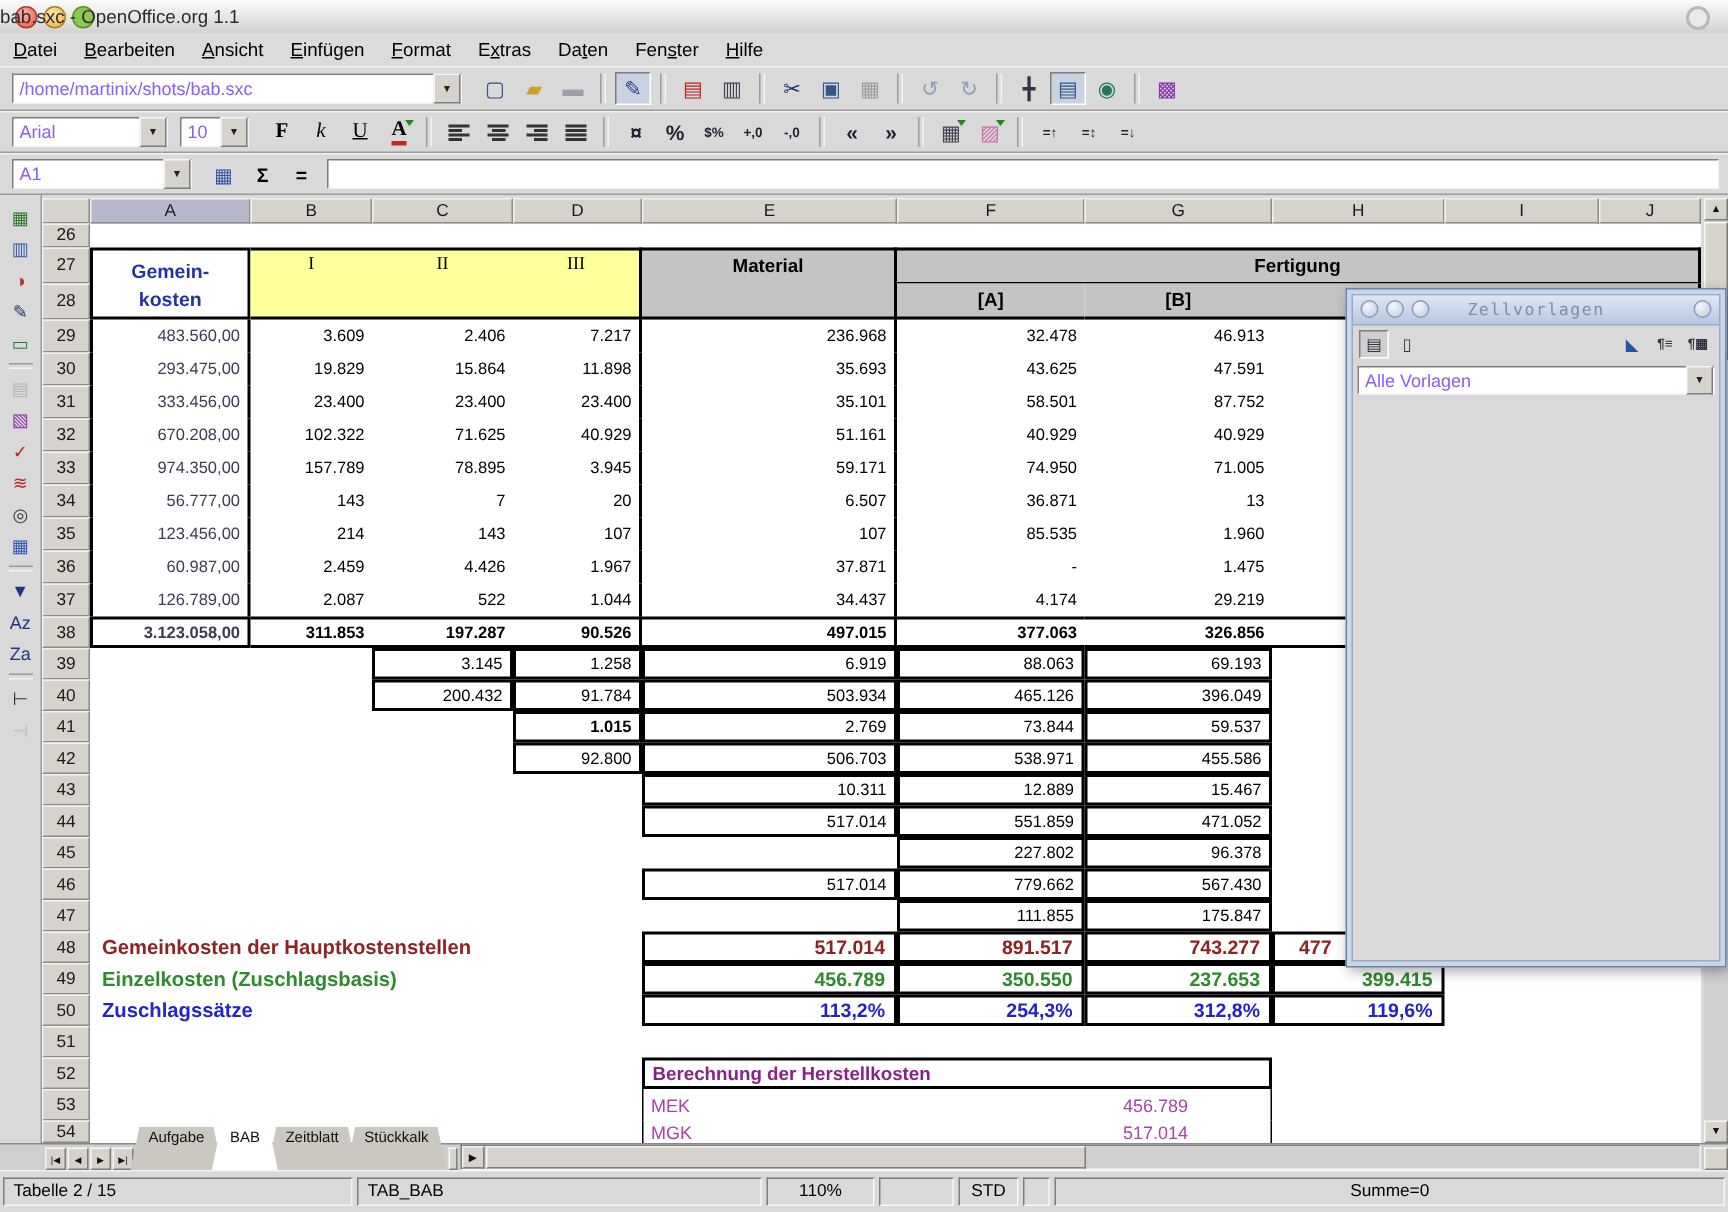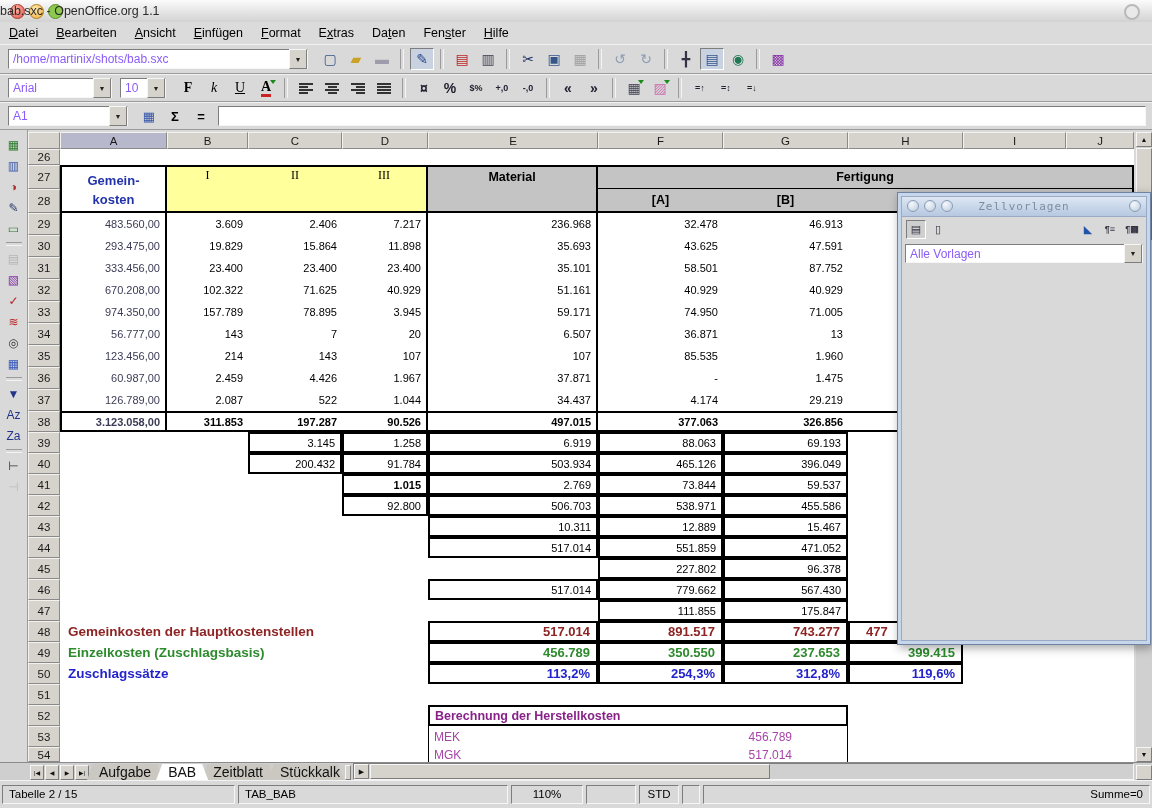--- a/index.html
+++ b/index.html
@@ -129,21 +129,21 @@
   .style-item.sel{background:#9a9a9a;}
   #stylist-bottom{height:25px;display:flex;align-items:center;padding:0 3px 3px 3px;}
   #stylist-combo{flex:1;height:19px;}
 
   
   #tabbar{position:absolute;left:0;top:762px;width:1152px;height:18px;background:#cfcfcf;
     border-top:1px solid #8a8a8a;display:flex;align-items:flex-end;box-sizing:border-box;}
   .navbtn{width:14px;height: 15px;background:#d6d3cc;display:flex;align-items:center;justify-content:center;
     font-size:6px;color:#111;margin-right:1px;box-sizing:border-box;}
   #tabs{display:flex;align-items:flex-end;margin-left:4px;}
-  .tab{height:16px;line-height:16px;background:#cbc8c1;padding:0 12px;font-size:14px;color:#111;
+  .tab{height:29px;line-height:16px;background:#cbc8c1;padding:0 12px;font-size:10px;color:#111;
     clip-path:polygon(6px 0,calc(100% - 6px) 0,100% 100%,0 100%);margin-left:-7px;white-space:nowrap;}
   .tab.active{background:#ffffff;z-index:2;position:relative;}
   .tab.clipped{max-width:52px;overflow:hidden;}
   #tabsplit{width:6px;height:15px;background:#d6d3cc;margin:0 2px 0 1px;box-sizing:border-box;}
   #hscroll{position:relative;flex:1;height:15px;background:#d0d0d0;margin-right:2px;align-self:flex-end;margin-bottom:0px;}
   #hthumb{position:absolute;left:16px;top:0;width:400px;height:15px;background:#d6d3cc;box-sizing:border-box;}
   #hleft{position:absolute;left:0;top:0;}
   #hright{position:absolute;right:0;top:0;}
   #tabcorner{width:16px;height:15px;background:#d6d3cc;box-sizing:border-box;align-self:flex-end;}
 
@@ -151,21 +151,21 @@
   #statusbar{position:absolute;left:0;top:780px;width:1152px;height:28px;background:#d9d9d9;
     border-top:1px solid #f2f2f2;box-sizing:border-box;}
   .sp{position:absolute;top:4px;height:19px;line-height:17px;font-size:11.5px;color:#000;
     padding:0 6px;box-sizing:border-box;background:#d9d9d9;}
   #sp1{left:2px;width:233px;}
   #sp2{left:238px;width:270px;}
   #sp3{left:511px;width:72px;text-align:center;}
   #sp4{left:586px;width:50px;}
   #sp5{left:639px;width:40px;text-align:center;}
   #sp6{left:682px;width:18px;}
-  #sp7{left:703px;width:447px;text-align:right;}
+  #sp7{left:703px;width:447px;text-align:center;}
 </style>
 </head>
 <body>
 
 <div id="app">
 
   <div id="titlebar">
     <span class="tl red"></span>
     <span class="tl yellow"></span>
     <span class="tl green"></span>

